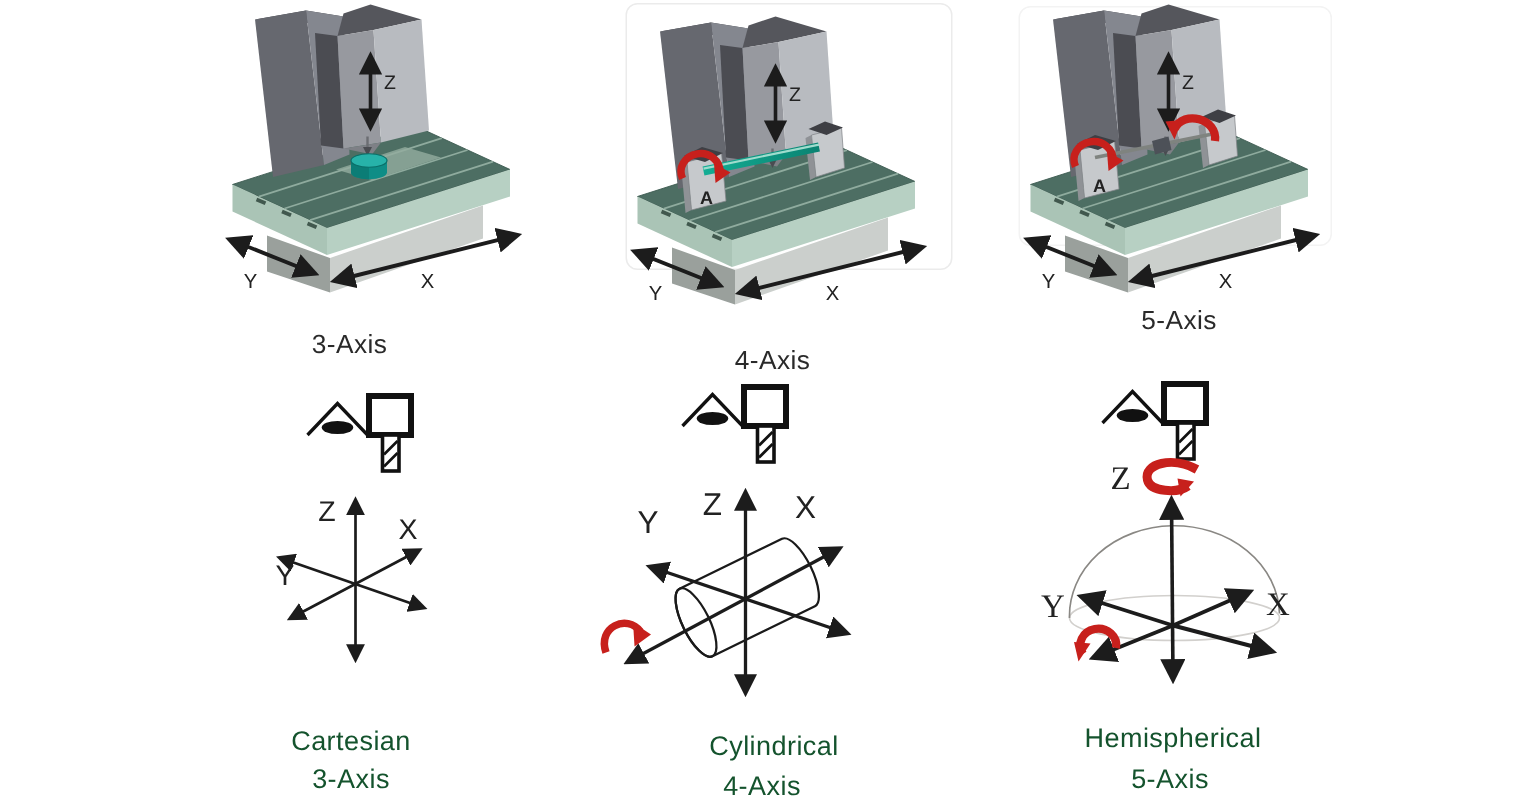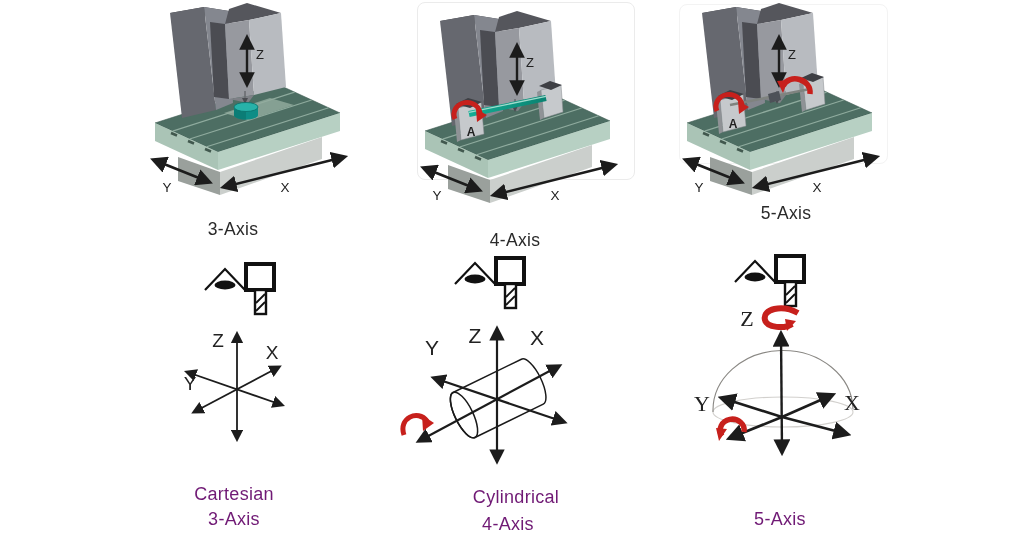--- a/index.html
+++ b/index.html
@@ -2,21 +2,21 @@
 <html><head>
 <meta charset="utf-8">
 <style>
   html,body{margin:0;padding:0;background:#ffffff;}
   #canvas{position:relative;width:1024px;height:536px;background:#ffffff;overflow:hidden;
           font-family:"Liberation Sans", sans-serif;color:#262626;}
   .abs{position:absolute;}
   .center-label{position:absolute;transform:translateX(-50%);white-space:nowrap;
                 font-size:17.5px;color:#2a2a2a;letter-spacing:0.3px;}
   .caption{position:absolute;transform:translateX(-50%);white-space:nowrap;
-           font-size:18px;color:#701a75;letter-spacing:0.3px;}
+           font-size:18px;color:#14532d;letter-spacing:0.3px;}
   .img-frame{position:absolute;border:1px solid #ebebeb;border-radius:8px;}
   svg text{font-family:"Liberation Sans", sans-serif;fill:#222;}
   svg text.serif{font-family:"Liberation Serif", serif;}
 </style>
 </head>
 <body>
 
 <div id="canvas">
 
   <svg width="0" height="0" style="position:absolute" aria-hidden="true">
@@ -199,15 +199,16 @@
       <polygon points="103,19 114,21 105,31" fill="#c7201c"></polygon>
     </g>
     <g>
       <path d="M62,132 A12,11 0 1 0 40,136" stroke="#c7201c" stroke-width="5.5" fill="none"></path>
       <polygon points="34,128 45,129 37,141" fill="#c7201c"></polygon>
     </g>
     <text class="serif" x="65" y="26" font-size="22" text-anchor="middle">Z</text>
     <text class="serif" x="20" y="111" font-size="22" text-anchor="middle">Y</text>
     <text class="serif" x="170" y="110" font-size="22" text-anchor="middle">X</text>
   </svg>
+  <div class="caption" style="left:782px;top:482px">Hemispherical</div>
   <div class="caption" style="left:780px;top:509px">5-Axis</div>
 
 </div>
 
 </body></html>

